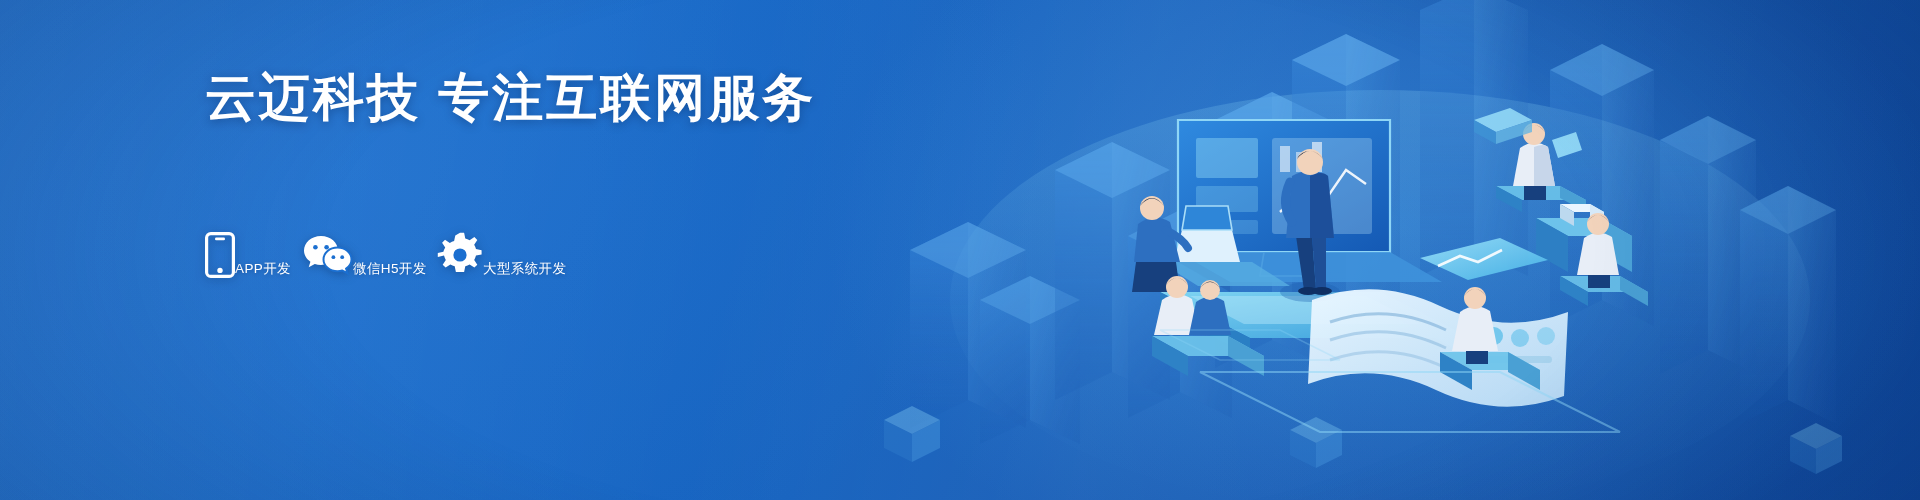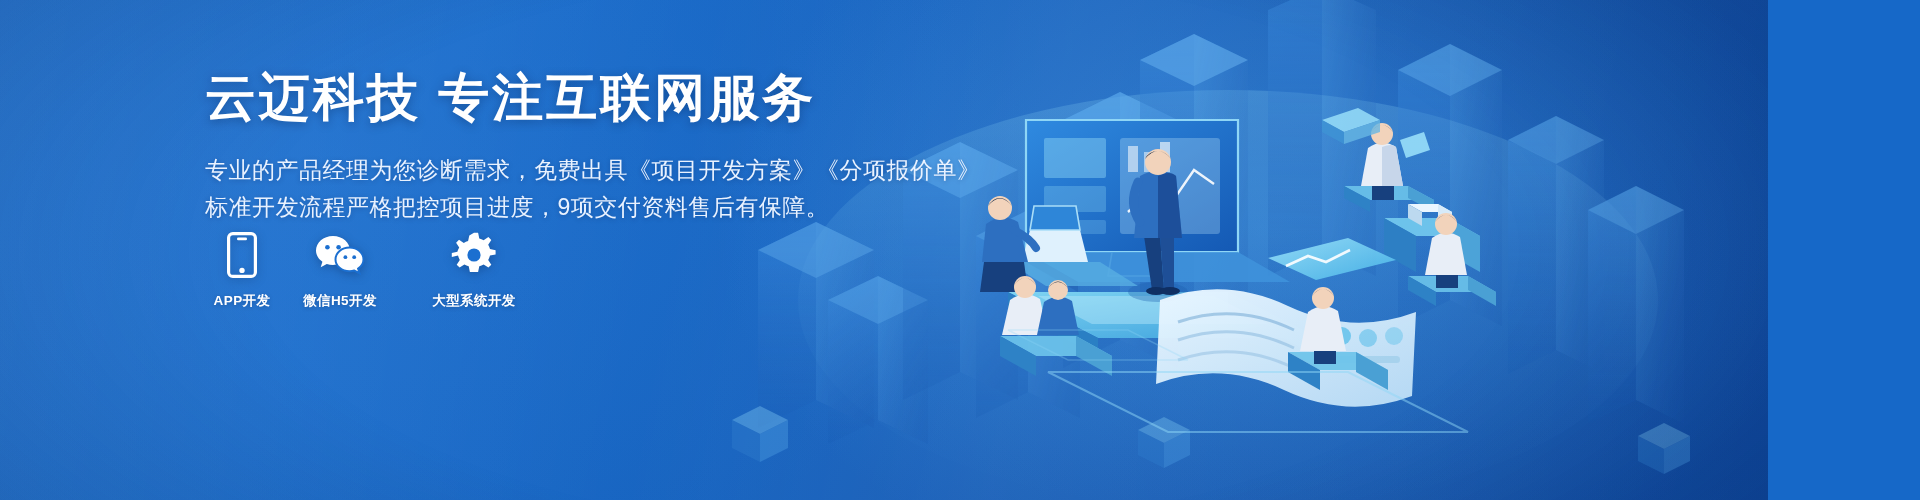--- a/index.html
+++ b/index.html
@@ -4,21 +4,21 @@
 <style>
   * { margin:0; padding:0; box-sizing:border-box; }
   html, body { width:1920px; height:500px; overflow:hidden; }
   body {
     font-family:"Liberation Sans","DejaVu Sans",sans-serif;
     background:#1668c8;
   }
 
   
   .banner{
-    position:relative; width:1768px; height:500px; overflow:hidden;
+    position:relative; width:1920px; height:500px; overflow:hidden;
     background:
       radial-gradient(ellipse 900px 600px at 72% 46%, rgba(60,150,230,.50) 0%, rgba(60,150,230,0) 62%),
       radial-gradient(ellipse 1200px 700px at 18% 34%, rgba(40,120,210,.40) 0%, rgba(40,120,210,0) 60%),
       linear-gradient(118deg,#1b6fd0 0%,#1a6ccb 24%,#1763bf 48%,#1355ae 72%,#0f479c 100%);
   }
   
   .sheen{
     position:absolute; inset:0;
     background:linear-gradient(100deg, rgba(255,255,255,.065) 0%, rgba(255,255,255,0) 38%, rgba(255,255,255,.05) 58%, rgba(255,255,255,0) 100%);
     pointer-events:none;
@@ -38,21 +38,21 @@
   }
   .sub{
     margin-top:24px; font-size:23px; color:#e9f2ff; line-height:1.62;
     letter-spacing:.5px; font-weight:300;
     text-shadow:0 1px 5px rgba(0,26,70,.28);
   }
   .sub div{ white-space:nowrap; }
 
   
   .services{ position:absolute; left:205px; top:232px; display:flex; align-items:flex-end; }
-  .svc{ display:flex; flex-direction:column; align-items:center; width:74px; margin-right:24px;font-weight:bold; }
+  .svc{ display:flex; flex-direction:row; align-items:flex-end; width:74px; margin-right:24px; }
   .svc:last-child{ margin-right:0;margin-left:36px; }
   .svc-ico{ height:46px; display:flex; align-items:center; justify-content:center; }
   .svc-ico svg{ display:block; filter:drop-shadow(0 2px 5px rgba(0,26,70,.30)); }
   .svc-lbl{
     margin-top:14px; font-size:13.5px; color:#ffffff; white-space:nowrap;
     letter-spacing:.4px;
     text-shadow:0 1px 4px rgba(0,26,70,.30);
   }
 
   
@@ -305,24 +305,20 @@
         <polygon points="340,372 640,372 760,432 460,432" fill="none" stroke="#8fd6f6" stroke-width="2"></polygon>
         <polygon points="300,330 420,330 480,360 360,360" fill="none" stroke="#8fd6f6" stroke-width="1.4" opacity=".6"></polygon>
       </g>
     </svg>
   </div>
 
   <div class="vign"></div>
 
   <div class="copy">
     <div class="title">云迈科技 专注互联网服务</div>
-    <div class="sub">
-      <div>专业的产品经理为您诊断需求，免费出具《项目开发方案》《分项报价单》</div>
-      <div>标准开发流程严格把控项目进度，9项交付资料售后有保障。</div>
-    </div>
   </div>
 
   <div class="services">
 
     <div class="svc">
       <div class="svc-ico">
         <svg width="30" height="46" viewBox="0 0 30 46">
           <rect x="1.6" y="1.6" width="26.8" height="42.8" rx="4.2" ry="4.2" fill="none" stroke="#ffffff" stroke-width="3.2"></rect>
           <rect x="10" y="5.6" width="10" height="2.6" rx="1.3" fill="#ffffff"></rect>
           <circle cx="15" cy="38.4" r="2.7" fill="#ffffff"></circle>

